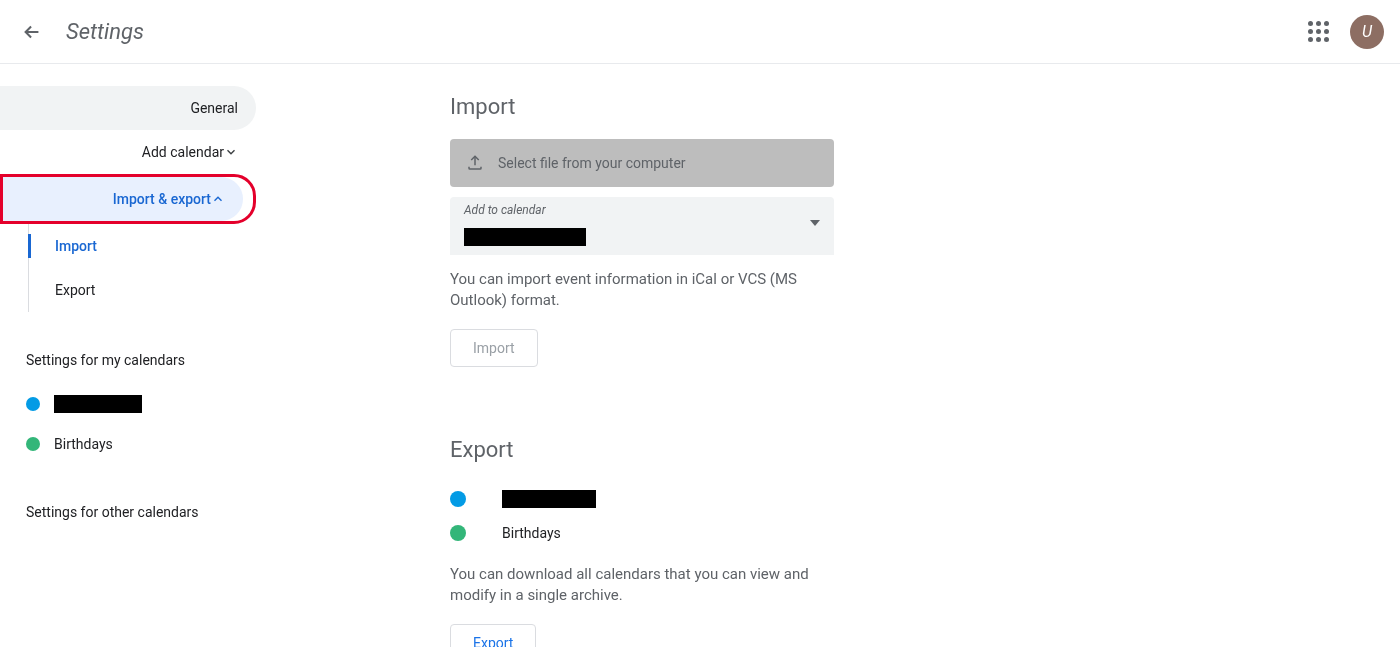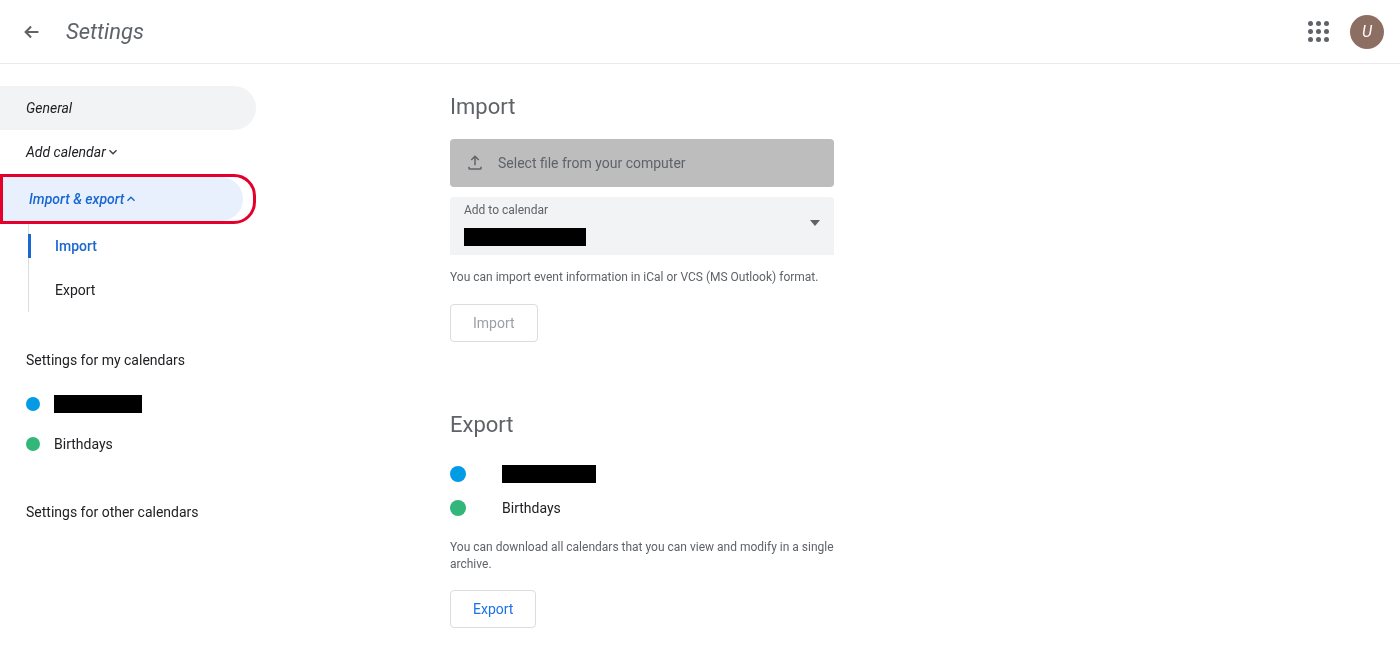--- a/index.html
+++ b/index.html
@@ -32,23 +32,23 @@
   .apps-btn{width:40px;height:40px;display:flex;align-items:center;justify-content:center;border-radius:50%;cursor:pointer;margin-right:12px;}
   .apps-grid{display:grid;grid-template-columns:repeat(3,5px);grid-auto-rows:5px;gap:3px;}
   .apps-grid span{width:5px;height:5px;background:var(--grey-600);border-radius:50%;}
   .avatar{width:34px;height:34px;border-radius:50%;background:#8d6e63;color:#fff;display:flex;align-items:center;justify-content:center;font-size:16px;}
 
   
   .body{display:flex;}
   .sidebar{width:262px;padding-top:22px;flex-shrink:0;}
   .content{flex:1;padding:30px 0 40px 188px;}
   .nav-item{
-    height:44px;display:flex;align-items:center;justify-content:flex-start;
+    height:44px;display:flex;align-items:center;justify-content:flex-end;
     padding:0 18px 0 26px;color:var(--text);font-size:14px;cursor:pointer;
-    border-top-right-radius:22px;border-bottom-right-radius:22px;margin-right:6px;font-style:italic;
+    border-top-right-radius:22px;border-bottom-right-radius:22px;margin-right:6px;
   }
   .nav-item.pill{background:var(--grey-100);}
   .nav-item.active-pill{background:#e8f0fe;color:var(--blue-600);font-weight:500;}
   .nav-item .chev{color:#3c4043;}
   .nav-item.active-pill .chev{color:var(--blue-600);}
   .sub-wrap{margin-left:28px;border-left:1px solid var(--grey-300);padding-left:0;}
   .sub-item{
     height:44px;display:flex;align-items:center;padding-left:26px;font-size:14px;cursor:pointer;
     position:relative;color:var(--text);
   }
@@ -69,27 +69,27 @@
   
   .panel{width:384px;margin-bottom:70px;}
   .panel h2{font-size:22px;font-weight:400;color:var(--grey-600);margin:0 0 20px;}
   .file-select{
     height:48px;background:#bdbdbd;color:var(--grey-600);display:flex;align-items:center;
     padding:0 16px;border-radius:4px;cursor:pointer;font-size:14px;
   }
   .file-select svg{margin-right:14px;}
   .select-box{
     margin-top:10px;height:58px;background:var(--grey-100);border-top-left-radius:4px;border-top-right-radius:4px;
-    display:flex;align-items:flex-end;justify-content:space-between;padding:0 14px 6px;cursor:pointer;position:relative;
+    display:flex;align-items:flex-end;justify-content:space-between;padding:0 14px 6px;cursor:pointer;position:relative;font-style:italic;
   }
   .select-box .label{position:absolute;top:6px;left:14px;font-size:12px;color:var(--grey-600);}
   .select-box .value{font-size:14px;color:var(--text);}
   .select-box .value .redacted{width:122px;}
   .select-box .tri{color:var(--grey-600);align-self:center;}
-  .helper{font-size:12px;color:var(--grey-600);margin-top:14px;line-height:1.4;}
+  .helper{font-size:15px;color:var(--grey-600);margin-top:14px;line-height:1.4;}
   .btn{
     height:38px;padding:0 22px;border:1px solid var(--grey-300);border-radius:4px;
     background:#fff;font-size:14px;display:inline-flex;align-items:center;cursor:pointer;margin-top:18px;
   }
   .btn.disabled{color:#9aa0a6;cursor:default;}
   .btn.primary{color:var(--blue-700);}
   
   .export-list{margin-top:8px;}
   .ex-row{display:flex;align-items:center;height:34px;}
   .ex-row .dot{margin-right:36px;width:16px;height:16px;}

